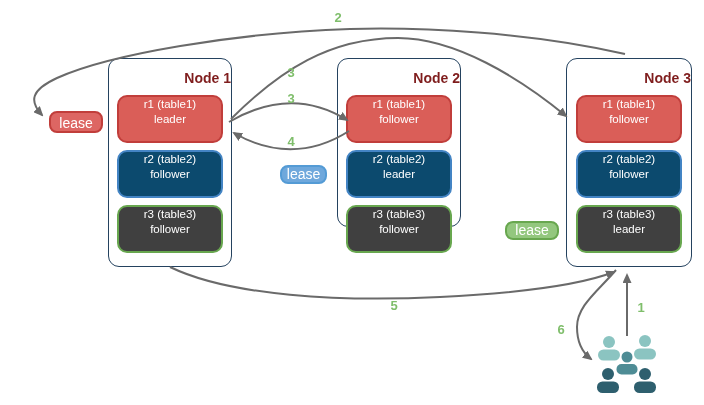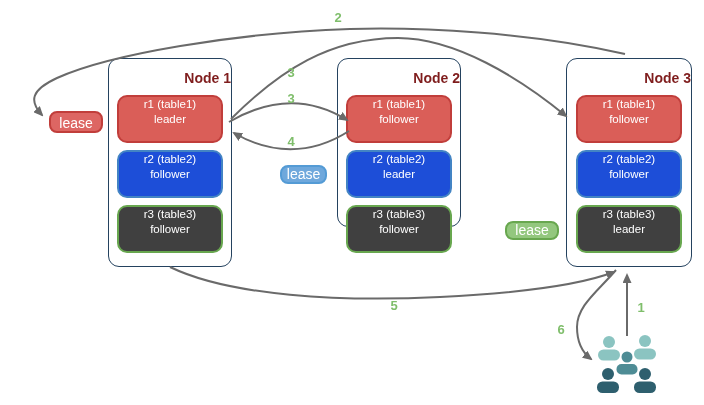--- a/index.html
+++ b/index.html
@@ -13,21 +13,21 @@
   #node3 { left:566px; width:126px; }
 
   .node-title { text-align:right; font-weight:700; font-size:14px; color:#7f1d1d;
                 margin:11px 0 9px 0; }
 
   .replica { width:106px; height:48px; margin:0 auto 7px auto; border-radius:10px;
              border:2px solid transparent; box-sizing:border-box; display:flex;
              flex-direction:column; align-items:center; 
              color:#ffffff; font-size:11.5px; line-height:1.32; text-align:center; }
   .replica.red   { background:#DA5E58; border-color:#C13E3B; }
-  .replica.blue  { background:#1d4ed8; border-color:#4384C4; }
+  .replica.blue  { background:#0c4a6e; border-color:#4384C4; }
   .replica.green { background:#404040; border-color:#68A74F; }
 
   .lease { position:absolute; border-radius:8px; border:2px solid transparent; color:#ffffff;
            font-size:14px; display:flex; align-items:flex-end; justify-content:center;
            box-sizing:border-box; }
   #lease-red   { left:49px;  top:111px; width:54px; height:22px; background:#DD6663; border-color:#C13E3B; }
   #lease-blue  { left:280px; top:165px; width:47px; height:19px; background:#6FA8DC; border-color:#549BD5; }
   #lease-green { left:505px; top:221px; width:54px; height:19px; background:#93C77E; border-color:#68A74F; }
 
   .flow-label { position:absolute; transform:translate(-50%,-50%); color:#7FBE6B;

